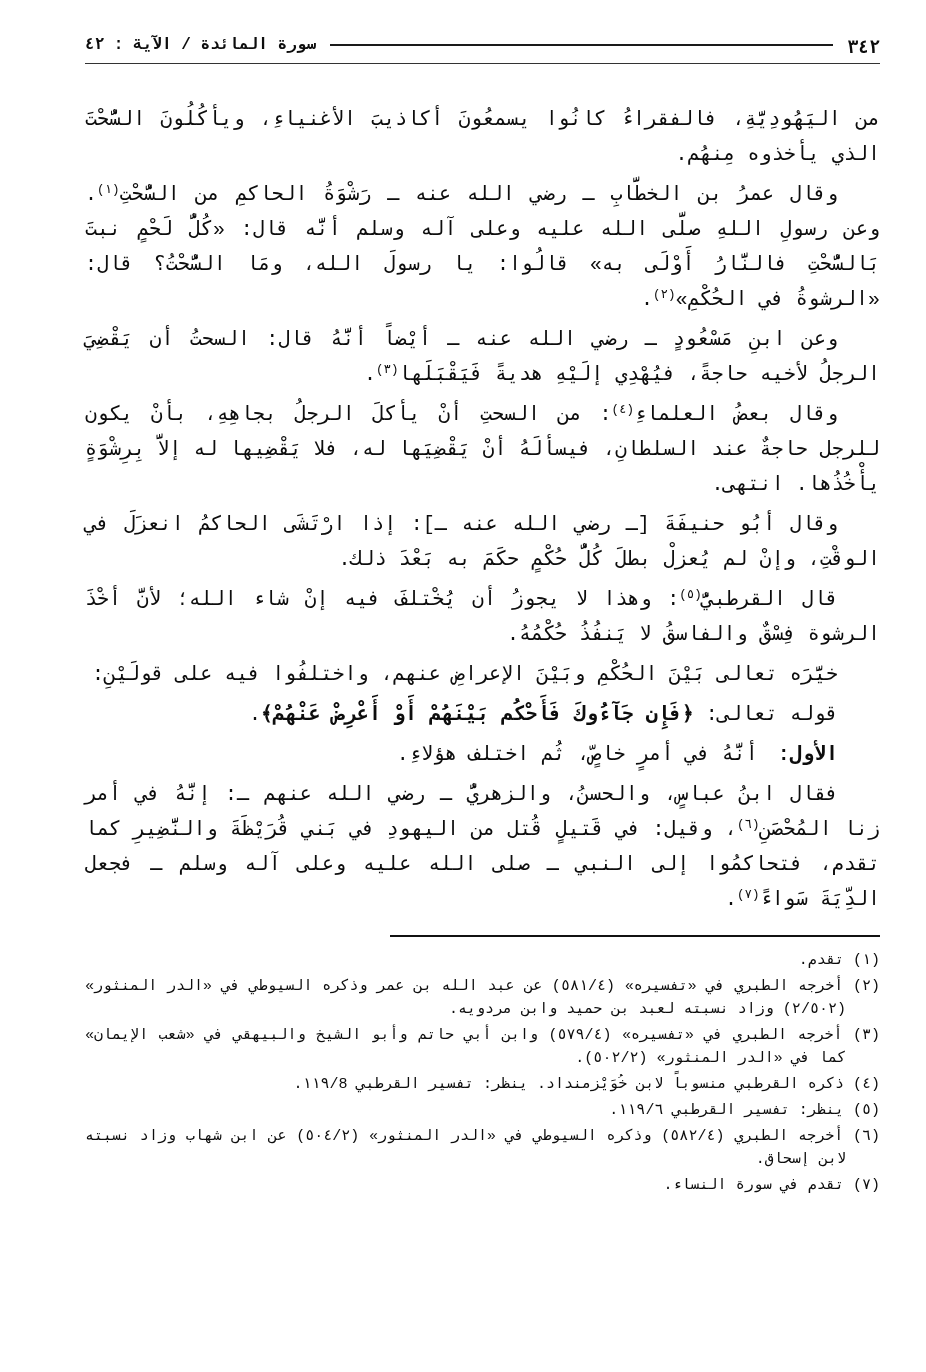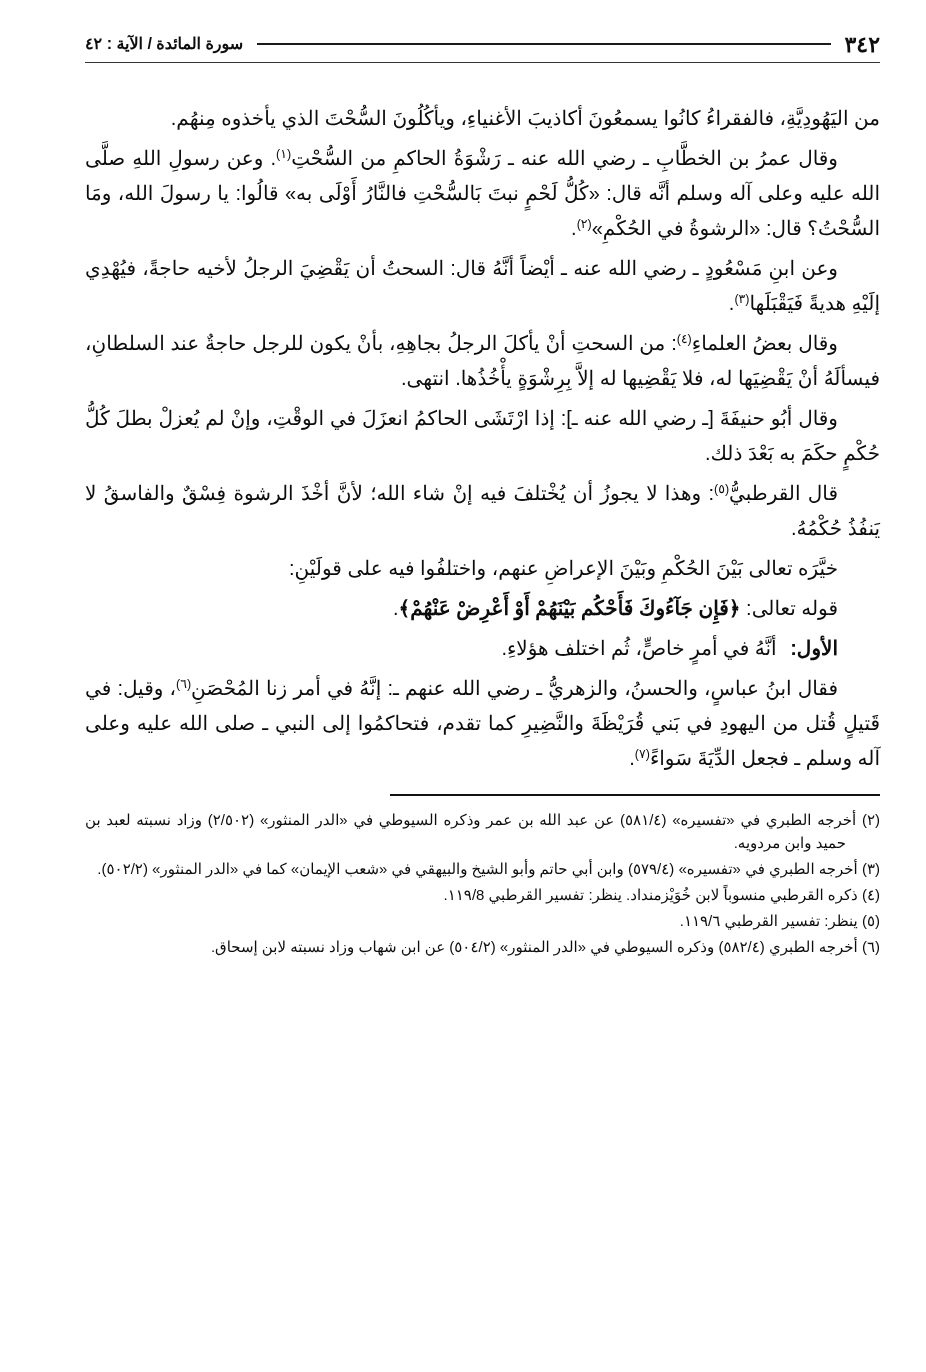--- a/index.html
+++ b/index.html
@@ -7,21 +7,21 @@
     padding: 0;
     background: #ffffff;
   }
   .page {
     position: relative;
     width: 926px;
     height: 1372px;
     box-sizing: border-box;
     background: #ffffff;
     color: #0d0d0d;
-    font-family: Liberation Sans, sans-serif;
+    font-family: Liberation Mono, monospace;
     padding: 34px 46px 24px 85px;
     overflow: hidden;
   }
   
   .header {
     display: flex;
     align-items: flex-end;
     direction: ltr;
     gap: 14px;
   }
@@ -33,21 +33,21 @@
     white-space: nowrap;
     padding-bottom: 3px;
   }
   .header-gap-rule {
     flex: 1 1 auto;
     height: 0;
     border-bottom: 2.5px solid #1a1a1a;
     margin-bottom: 11px;
   }
   .page-number {
-    font-size: 22px;
+    font-size: 18px;
     font-weight: 700;
     line-height: 1;
   }
   .header-underline {
     border-bottom: 1.5px solid #333;
     margin-top: 6px;
   }
   
   .body {
     direction: rtl;
@@ -108,20 +108,22 @@
       <p class="para"><span class="seg-text">قال القرطبيُّ</span><span class="seg-sup">(٥)</span><span class="seg-text">: وهذا لا يجوزُ أن يُخْتلفَ فيه إنْ شاء الله؛ لأنَّ أخْذَ الرشوة فِسْقٌ والفاسقُ لا يَنفُذُ حُكْمُهُ.</span></p>
       <p class="para"><span class="seg-text">خيَّرَه تعالى بَيْنَ الحُكْمِ وبَيْنَ الإعراضِ عنهم، واختلفُوا فيه على قولَيْنِ:</span></p>
       <p class="para"><span class="seg-text">قوله تعالى: </span><span class="seg-quran">﴿فَإِن جَآءُوكَ فَأَحْكُم بَيْنَهُمْ أَوْ أَعْرِضْ عَنْهُمْ﴾</span><span class="seg-text">.</span></p>
       <p class="para"><span class="seg-bold">الأول:</span><span class="seg-text"> أنَّهُ في أمرٍ خاصٍّ، ثُم اختلف هؤلاءِ.</span></p>
       <p class="para"><span class="seg-text">فقال ابنُ عباسٍ، والحسنُ، والزهريُّ ـ رضي الله عنهم ـ: إنَّهُ في أمر زنا المُحْصَنِ</span><span class="seg-sup">(٦)</span><span class="seg-text">، وقيل: في قَتيلٍ قُتل من اليهودِ في بَني قُرَيْظَةَ والنَّضِيرِ كما تقدم، فتحاكمُوا إلى النبي ـ صلى الله عليه وعلى آله وسلم ـ فجعل الدِّيَةَ سَواءً</span><span class="seg-sup">(٧)</span><span class="seg-text">.</span></p>
     </div>
 
   <div class="footnote-sep"></div>
 
   <div class="footnotes">
+      <div class="footnote"><span class="fn-marker">(١) </span><span class="fn-text">تقدم.</span></div>
       <div class="footnote"><span class="fn-marker">(٢) </span><span class="fn-text">أخرجه الطبري في «تفسيره» (٥٨١/٤) عن عبد الله بن عمر وذكره السيوطي في «الدر المنثور» (٢/٥٠٢) وزاد نسبته لعبد بن حميد وابن مردويه.</span></div>
       <div class="footnote"><span class="fn-marker">(٣) </span><span class="fn-text">أخرجه الطبري في «تفسيره» (٥٧٩/٤) وابن أبي حاتم وأبو الشيخ والبيهقي في «شعب الإيمان» كما في «الدر المنثور» (٥٠٢/٢).</span></div>
       <div class="footnote"><span class="fn-marker">(٤) </span><span class="fn-text">ذكره القرطبي منسوباً لابن خُوَيْزمنداد. ينظر: تفسير القرطبي ١١٩/8.</span></div>
       <div class="footnote"><span class="fn-marker">(٥) </span><span class="fn-text">ينظر: تفسير القرطبي ١١٩/٦.</span></div>
       <div class="footnote"><span class="fn-marker">(٦) </span><span class="fn-text">أخرجه الطبري (٥٨٢/٤) وذكره السيوطي في «الدر المنثور» (٥٠٤/٢) عن ابن شهاب وزاد نسبته لابن إسحاق.</span></div>
+      <div class="footnote"><span class="fn-marker">(٧) </span><span class="fn-text">تقدم في سورة النساء.</span></div>
     </div>
 
 </div>
 
 </body></html>

